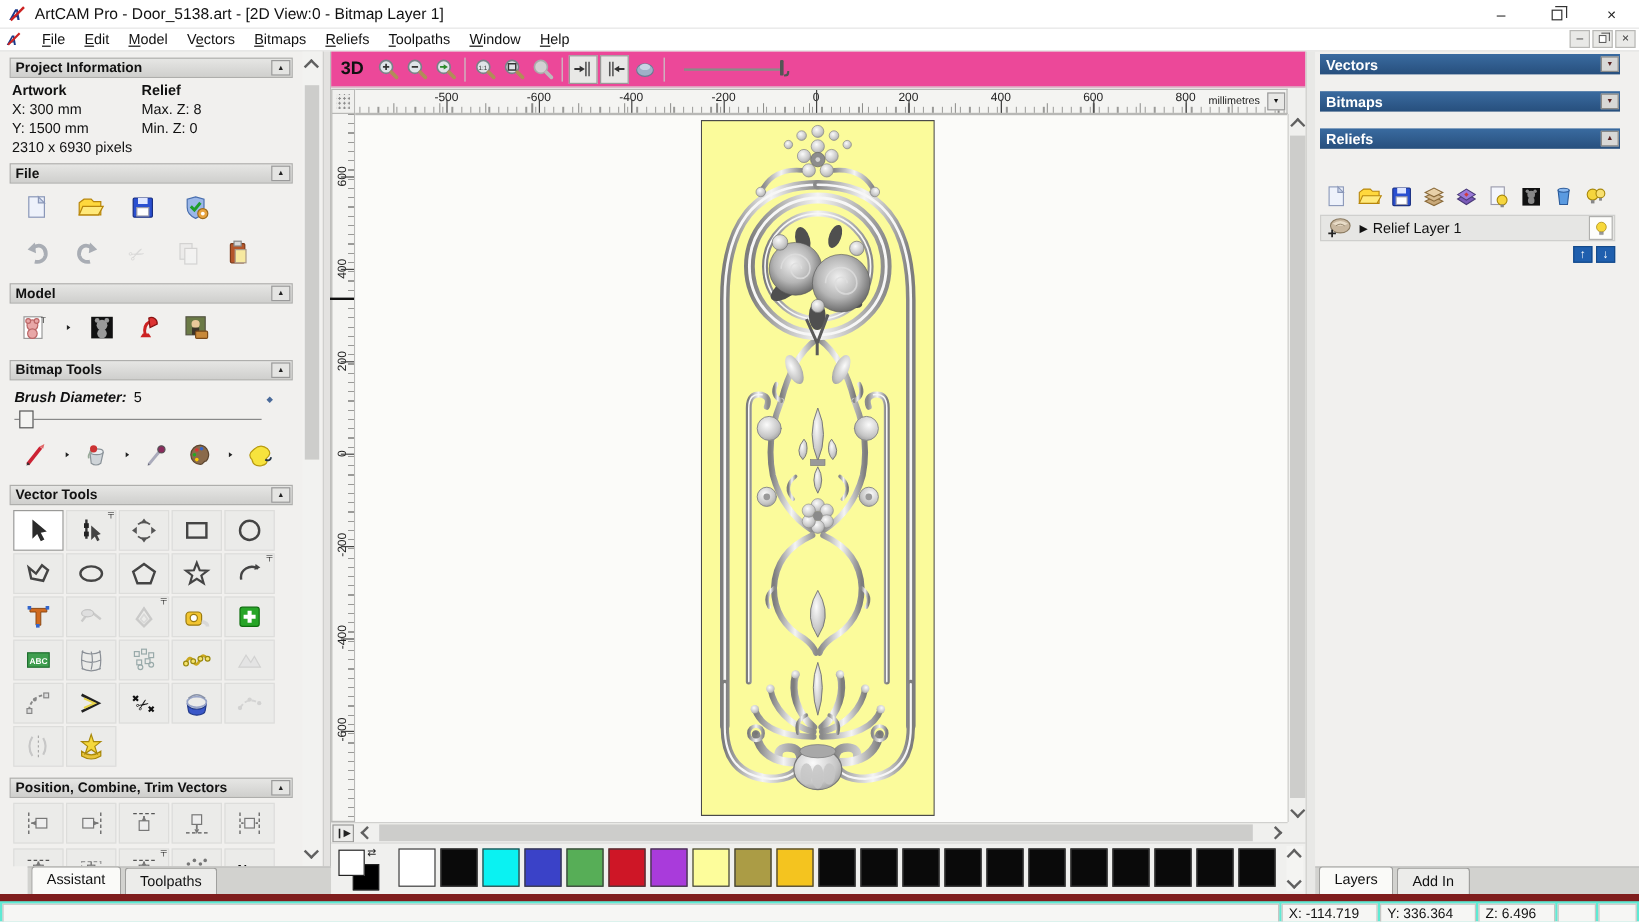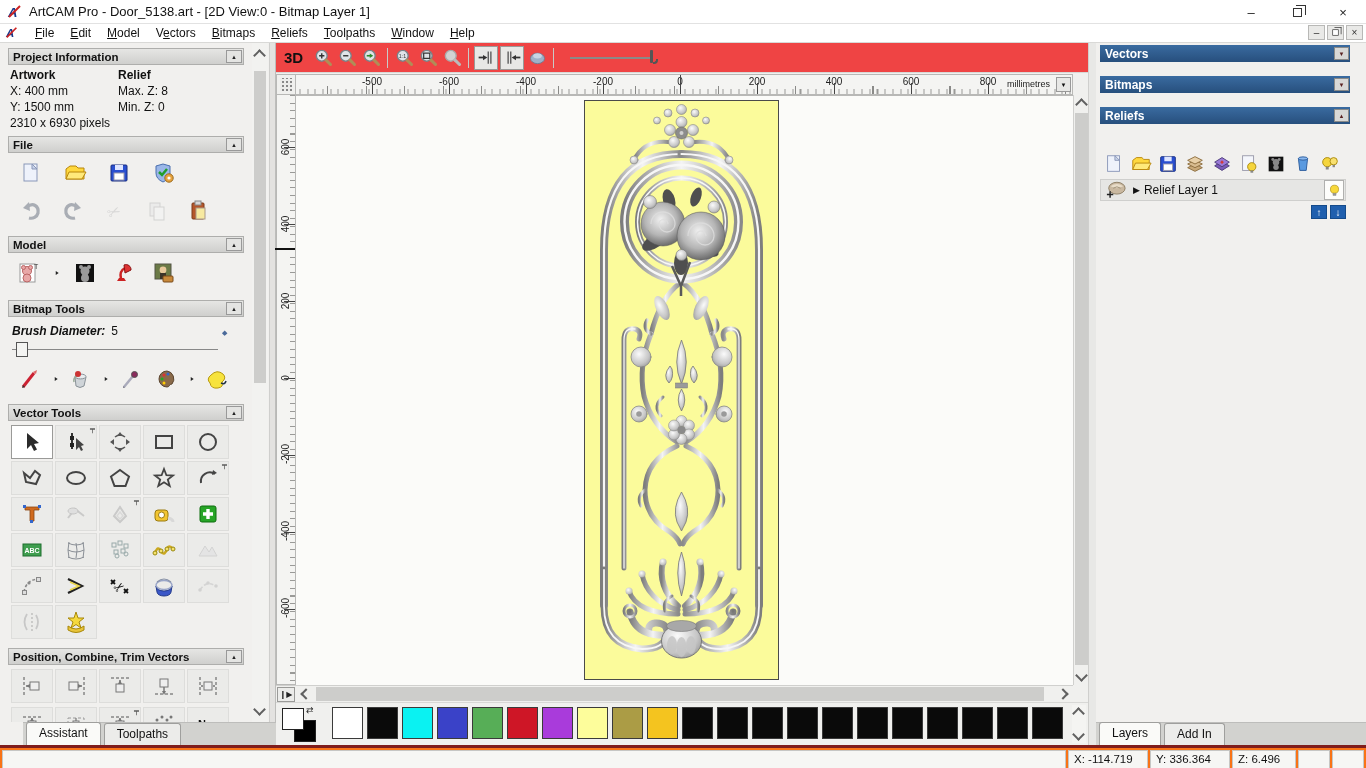--- a/index.html
+++ b/index.html
@@ -59,21 +59,21 @@
   .chev.up { transform:rotate(45deg); top:8px; }
   .chev.down { transform:rotate(225deg); bottom:8px; }
   #lp-thumb { position:absolute; left:2px; top:28px; width:12px; height:312px; background:#cdcdcb; }
   
   .tabstrip { position:absolute; height:23px; background:#d2d2cf; border-top:1px solid #bdbdbb; display:flex; align-items:flex-end; }
   .tab { height:22px; line-height:20px; padding:0 12px; background:#ececea; border:1px solid #9f9f9d; border-bottom:none; border-radius:3px 3px 0 0; margin-left:3px; font-size:12px; }
   .tab.active { background:#fafaf8; height:23px; }
 
   
   #center { position:absolute; left:276px; top:43px; width:820px; height:702px; background:#f0f0ee; }
-  #view-toolbar { position:absolute; left:0; top:0; width:812px; height:30px; background:#ef4444; border-bottom:1px solid #d8d8d6; display:flex; align-items:center; }
+  #view-toolbar { position:absolute; left:0; top:0; width:812px; height:30px; background:#ec4899; border-bottom:1px solid #d8d8d6; display:flex; align-items:center; }
   #view-toolbar .sep { width:1px; height:20px; background:#c9c9c7; margin:0 4px; }
   .vt-btn { width:24px; height:24px; display:flex; align-items:center; justify-content:center; }
   .vt-btn svg { width:21px; height:21px; }
   .vt-btn.framed { border:1px solid #9a9a98; background:#e8e8e6; margin:0 1px; }
   #btn-3d { font-weight:bold; font-size:15px; padding:0 8px 0 8px; }
   #sim-slider { position:relative; width:95px; height:20px; margin-left:12px; }
   #sim-slider .line { position:absolute; left:0; top:9px; width:82px; height:2px; background:#8a8a88; }
   #sim-slider .handle { position:absolute; left:80px; top:2px; width:3px; height:13px; background:#555; border-radius:1px; }
   #sim-slider .hook { position:absolute; left:83px; top:11px; width:5px; height:5px; border-bottom:2px solid #555; border-right:2px solid #555; border-radius:0 0 4px 0; }
 
@@ -135,21 +135,21 @@
   #layer-row { position:absolute; left:4px; top:136px; width:246px; height:22px; background:#e6e6e4; border:1px solid #cfcfcd; display:flex; align-items:center; }
   #layer-row .shell { width:26px; height:20px; margin-left:2px; }
   #layer-row .arr { font-size:9px; margin:0 4px 0 4px; }
   #layer-row .lname { flex:1; font-size:12px; }
   #bulb-btn { width:20px; height:20px; background:#fdfdfb; border:1px solid #b0b0ae; margin-right:1px; display:flex; align-items:center; justify-content:center; }
   #bulb-btn svg { width:15px; height:17px; }
   #layer-arrows { position:absolute; left:0; top:162px; width:250px; display:flex; justify-content:flex-end; gap:3px; }
   .blue-arrow { width:16px; height:14px; background:#1f5fae; color:#fff; font-size:10px; line-height:14px; text-align:center; border:1px solid #144a8a; }
 
   
-  #statusbar { position:absolute; left:0; top:745px; width:1366px; height:23px; background:#f97316; border-top:3px solid #7f1d1d; }
+  #statusbar { position:absolute; left:0; top:745px; width:1366px; height:23px; background:#5eead4; border-top:6px solid #7f1d1d; }
   .status-cell { position:absolute; top:2px; height:19px; background:#f6f6f4; border:1px solid #c6c6c4; font-size:11.5px; line-height:17px; padding-left:5px; }
 </style>
 </head>
 <body>
 
 <div id="app">
 
   <div id="titlebar">
     <svg class="app-icon" viewBox="0 0 16 16">
         <text x="1" y="13" font-size="13" font-weight="bold" font-style="italic" fill="#1a3a8a">A</text>
@@ -192,21 +192,21 @@
 
   <div id="left-panel">
     <div id="lp-content">
       <div class="sec-header" style="top:5px;">
         <span class="sec-title">Project Information</span>
         <span class="collapse-btn">▲</span>
       </div>
       <div class="proj-grid">
         <div class="col c1">
           <b>Artwork</b>
-          <span>X: 400 mm</span>
+          <span>X: 300 mm</span>
           <span>Y: 1500 mm</span>
           <span>2310 x 6930 pixels</span>
         </div>
         <div class="col c2">
           <b>Relief</b>
           <span>Max. Z: 8</span>
           <span>Min. Z: 0</span>
         </div>
       </div>
 

